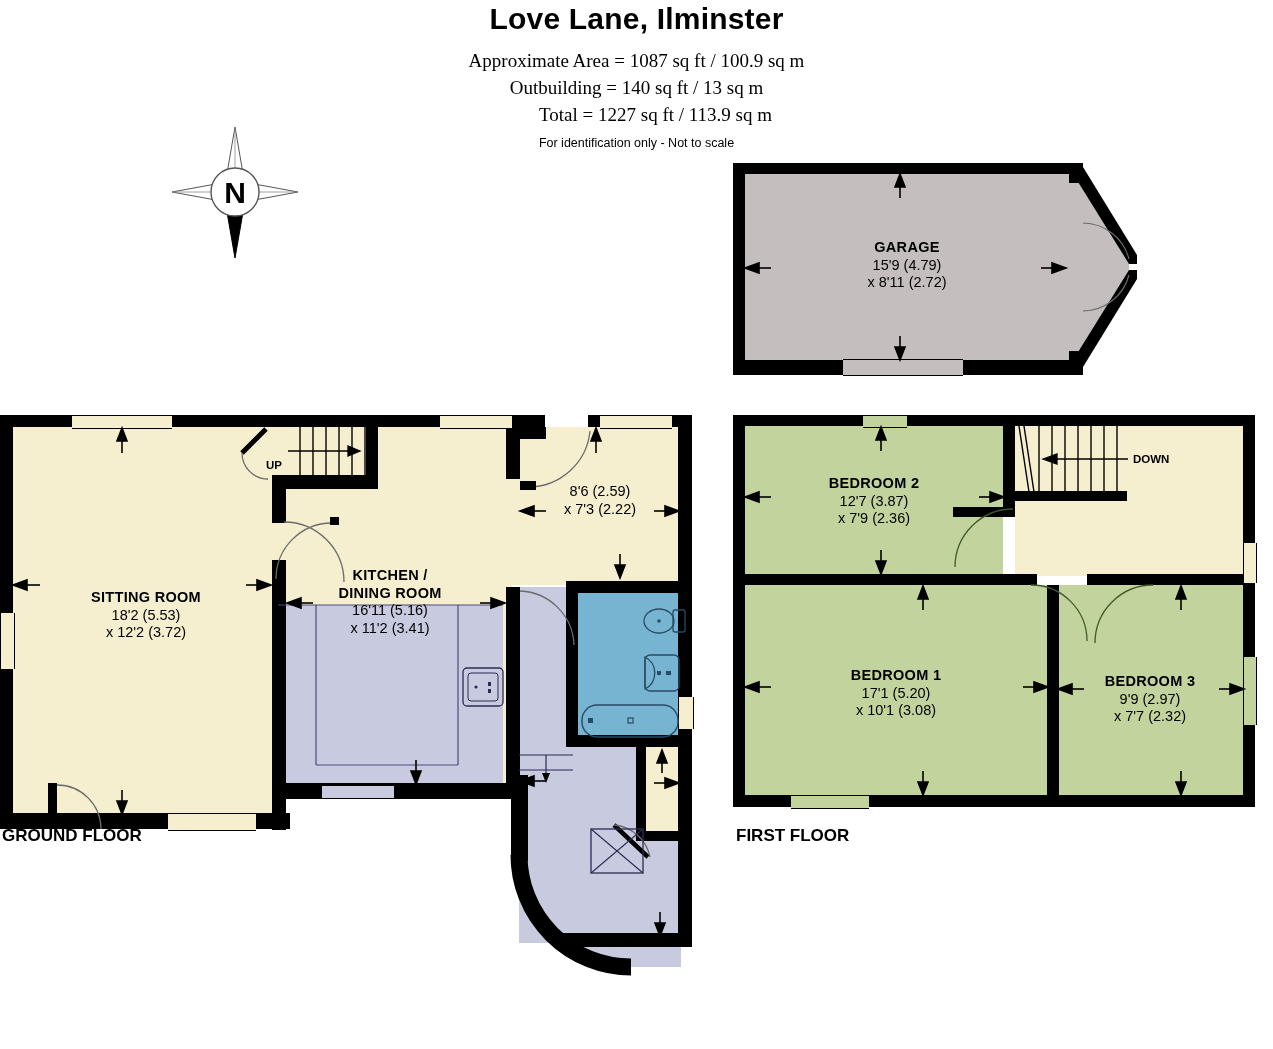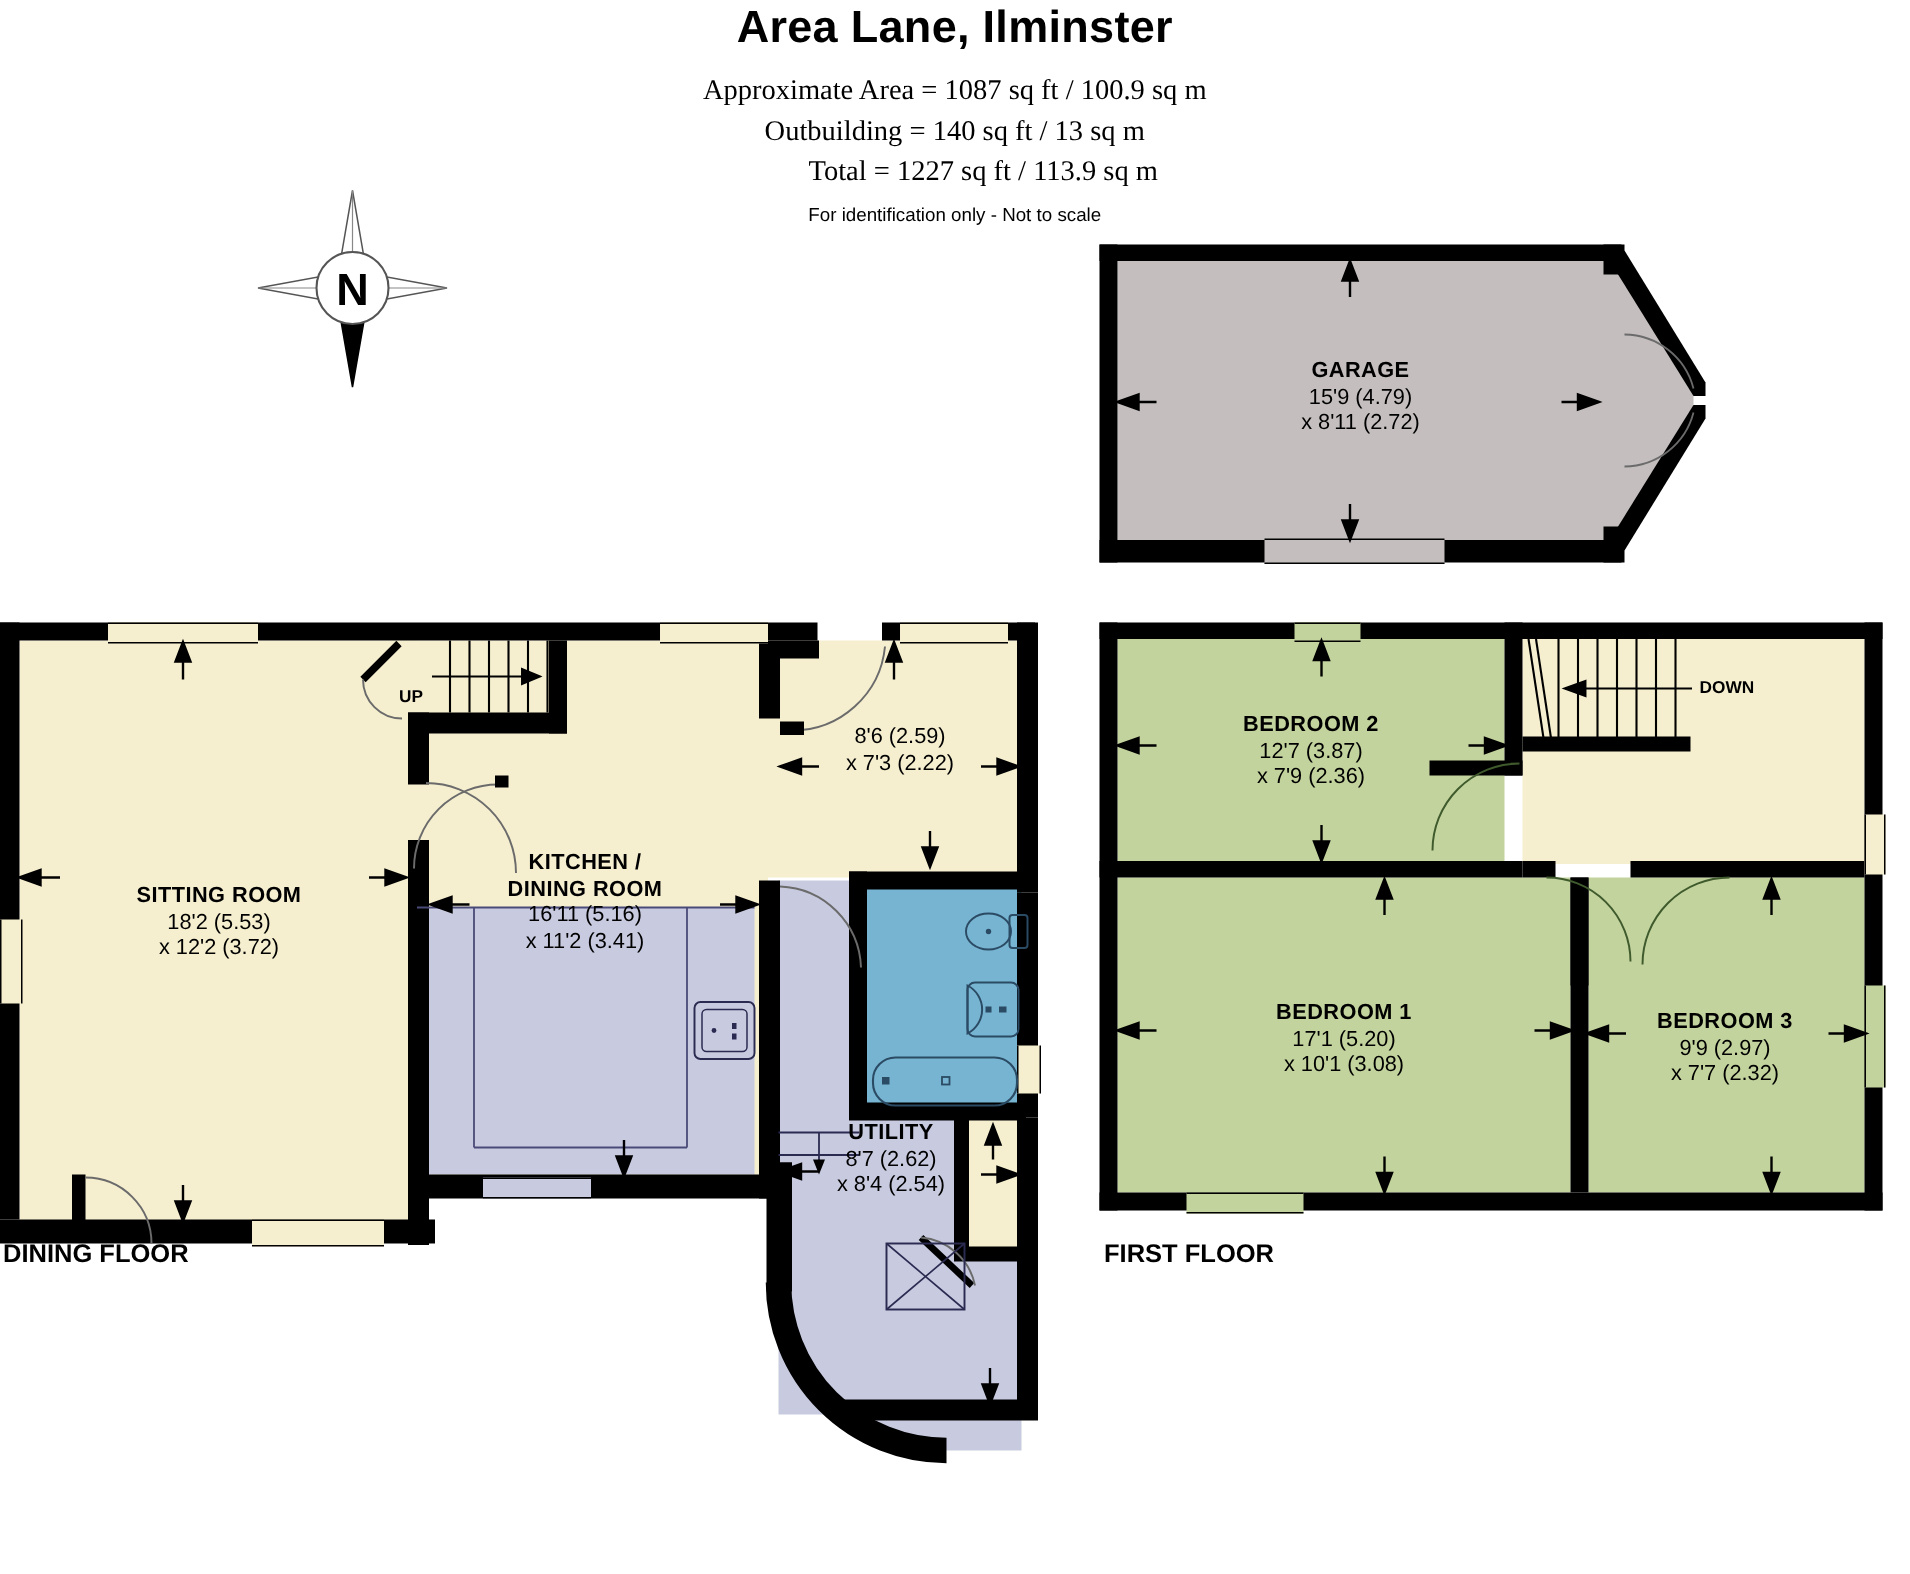--- a/index.html
+++ b/index.html
@@ -53,21 +53,21 @@
   .smalltag{position:absolute;font-size:11.5px;font-weight:bold;}
 
   svg{overflow:visible;}
 
   
   #footer{left:0;top:962px;width:1273px;height:80px;}
 </style>
 </head>
 <body>
 
-<div class="abs" id="title">Area Lane, Ilminster</div>
+<div class="abs" id="title">Love Lane, Ilminster</div>
 <div class="abs sub" id="sub1">Approximate Area = 1087 sq ft / 100.9 sq m</div>
 <div class="abs sub" id="sub2">Outbuilding = 140 sq ft / 13 sq m</div>
 <div class="abs sub" id="sub3">Total = 1227 sq ft / 113.9 sq m</div>
 <div class="abs" id="notescale">For identification only - Not to scale</div>
 
 <div class="abs" id="compass">
   <svg width="130" height="135" viewBox="0 0 130 135">
 
     <polygon points="65,2 76,66 65,82 54,66" fill="#ffffff" stroke="#555" stroke-width="1"></polygon>
     <polygon points="65,133 76,70 65,53 54,70" fill="#000000" stroke="#000" stroke-width="1"></polygon>
@@ -325,28 +325,23 @@
     <div class="rname">DINING ROOM</div>
     <div class="rdim">16'11 (5.16)</div>
     <div class="rdim">x 11'2 (3.41)</div>
   </div>
 
   <div class="rlabel" style="left:528px;top:68px;width:144px;">
     <div class="rdim">8'6 (2.59)</div>
     <div class="rdim">x 7'3 (2.22)</div>
   </div>
 
-  <div class="rlabel" style="left:528px;top:332px;width:132px;">
-    <div class="rname">UTILITY</div>
-    <div class="rdim">8'7 (2.62)</div>
-    <div class="rdim">x 8'4 (2.54)</div>
-  </div>
 </div>
 
-<div class="abs floorcap" id="cap-ground">DINING FLOOR</div>
+<div class="abs floorcap" id="cap-ground">GROUND FLOOR</div>
 
 <div class="abs" style="left:733px;top:415px;width:532px;height:400px;padding-left:28px;">
 
   <div class="fill green" style="left:12px;top:11px;width:258px;height:148px;"></div>
   <div class="fill cream" style="left:282px;top:11px;width:228px;height:150px;"></div>
   <div class="fill green" style="left:12px;top:170px;width:302px;height:210px;"></div>
   <div class="fill green" style="left:326px;top:170px;width:184px;height:210px;"></div>
 
   <div class="wall" style="left:0;top:0;width:522px;height:11px;"></div>
   <div class="wall" style="left:0;top:0;width:12px;height:392px;"></div>

